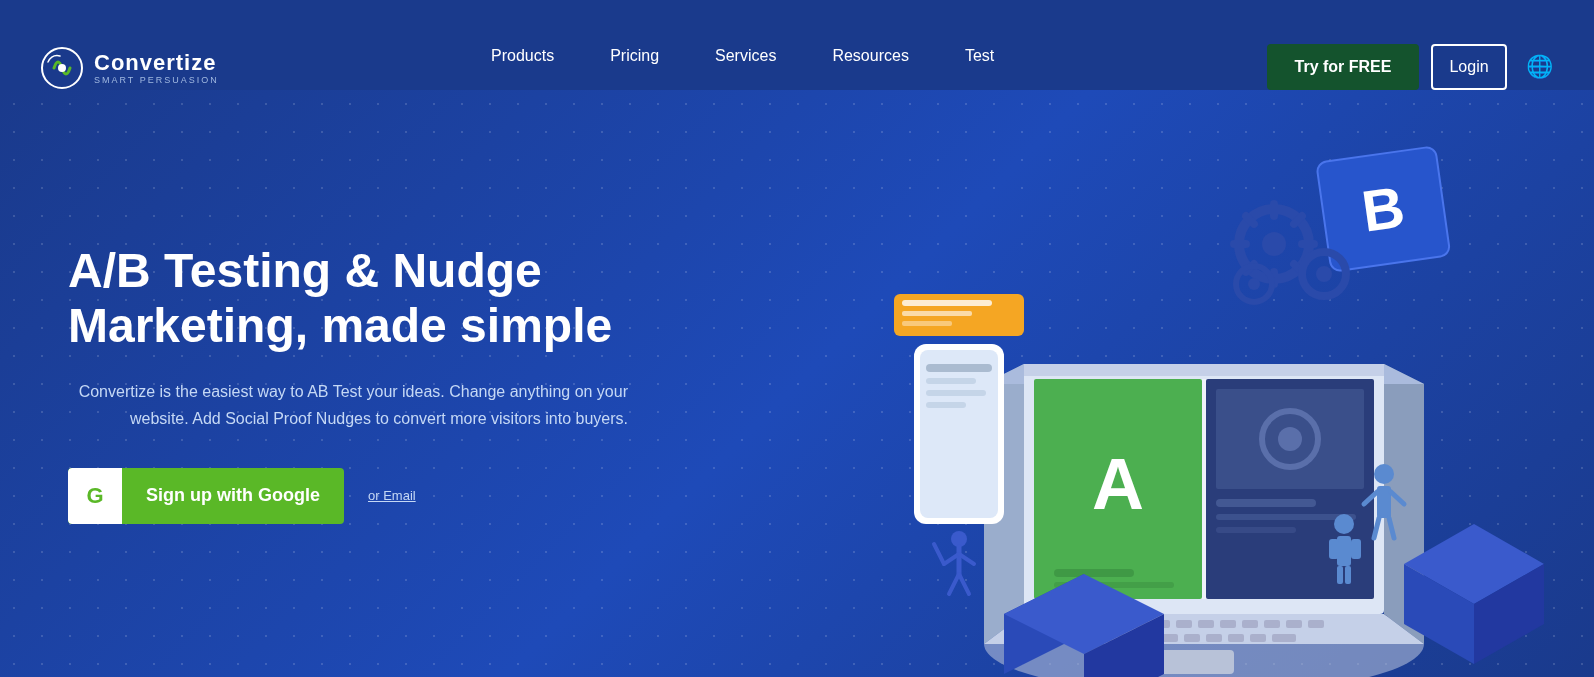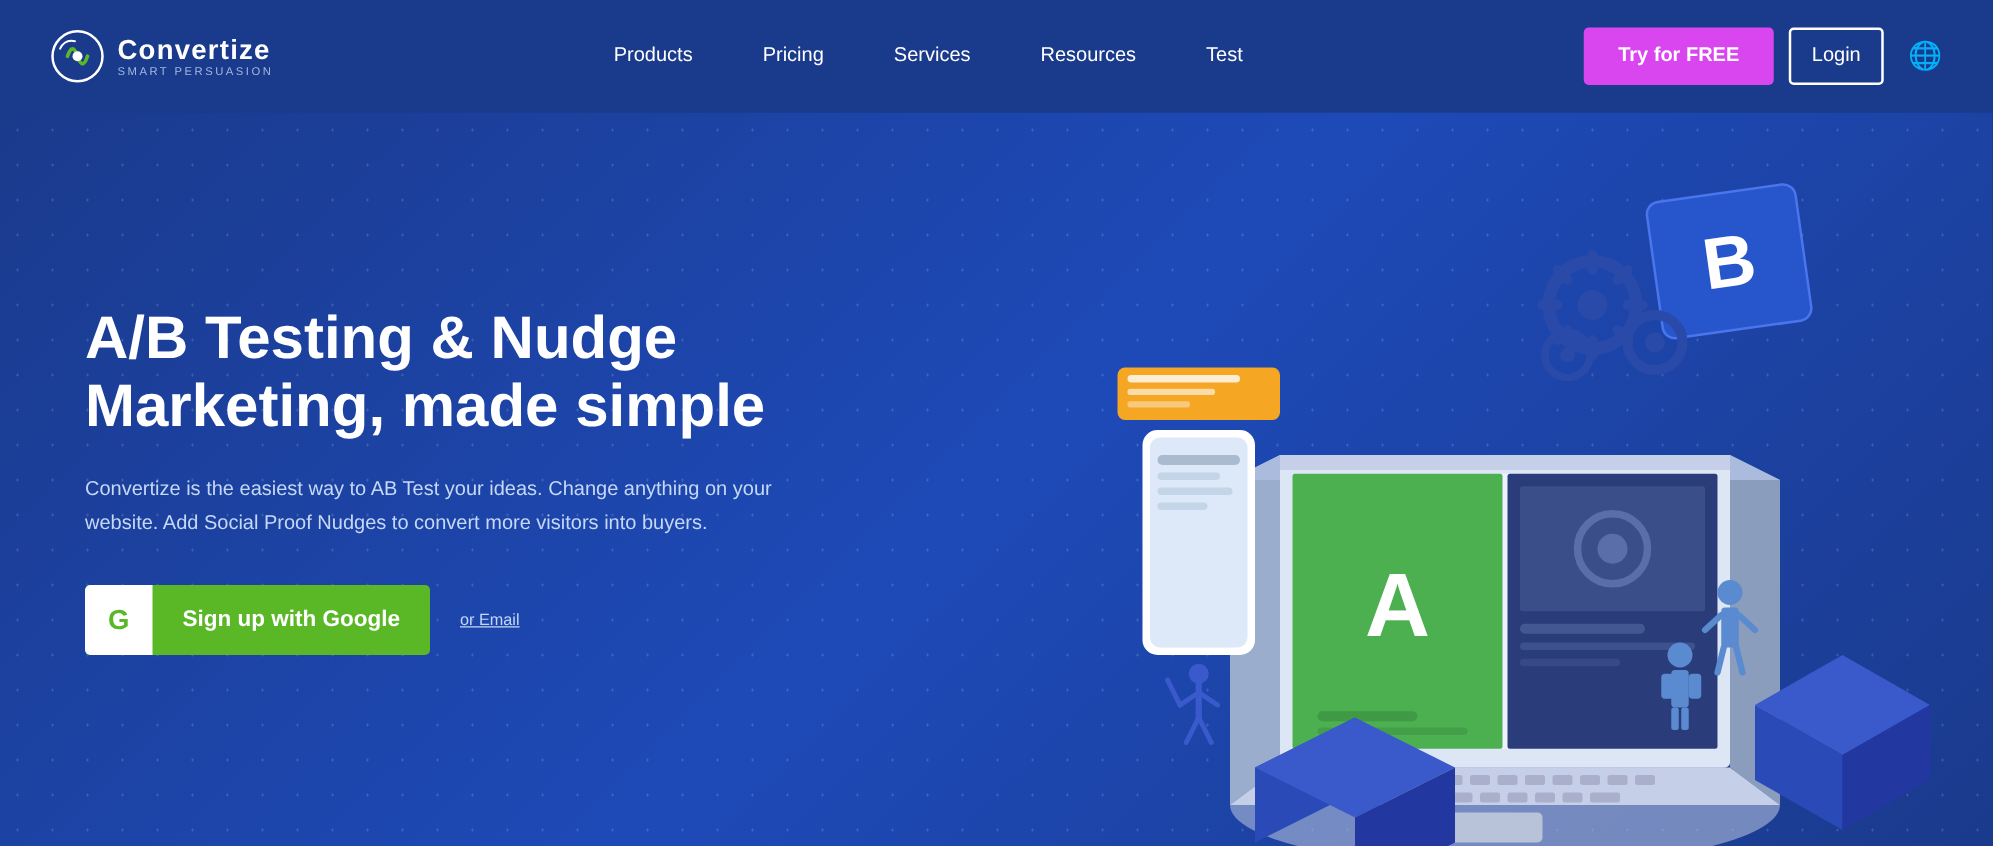--- a/index.html
+++ b/index.html
@@ -6,21 +6,21 @@
     body {
       font-family: 'Segoe UI', Arial, sans-serif;
       background-color: #1a3a8c;
       min-height: 677px;
       overflow: hidden;
     }
 
     
     .navbar {
       display: flex;
-      align-items: center;
+      align-items: flex-end;
       justify-content: space-between;
       padding: 0 40px;
       height: 90px;
       background-color: #1a3a8c;
       position: relative;
       z-index: 10;
     }
 
     .logo-area {
       display: flex;
@@ -71,21 +71,21 @@
       transition: background 0.2s;
     }
 
     .nav-actions {
       display: flex;
       align-items: center;
       gap: 12px;
     }
 
     .btn-try-free {
-      background-color: #d946ef;
+      background-color: #14532d;
       color: white;
       border: none;
       padding: 14px 28px;
       font-size: 16px;
       font-weight: 600;
       border-radius: 4px;
       cursor: pointer;
       white-space: nowrap;
     }
 
@@ -141,20 +141,21 @@
       margin-bottom: 24px;
       max-width: 680px;
     }
 
     .hero-description {
       color: #c5d8f5;
       font-size: 16px;
       line-height: 1.7;
       max-width: 560px;
       margin-bottom: 36px;
+      text-align: right;
     }
 
     .cta-area {
       display: flex;
       align-items: center;
       gap: 24px;
       margin-bottom: 20px;
     }
 
     .btn-google {

